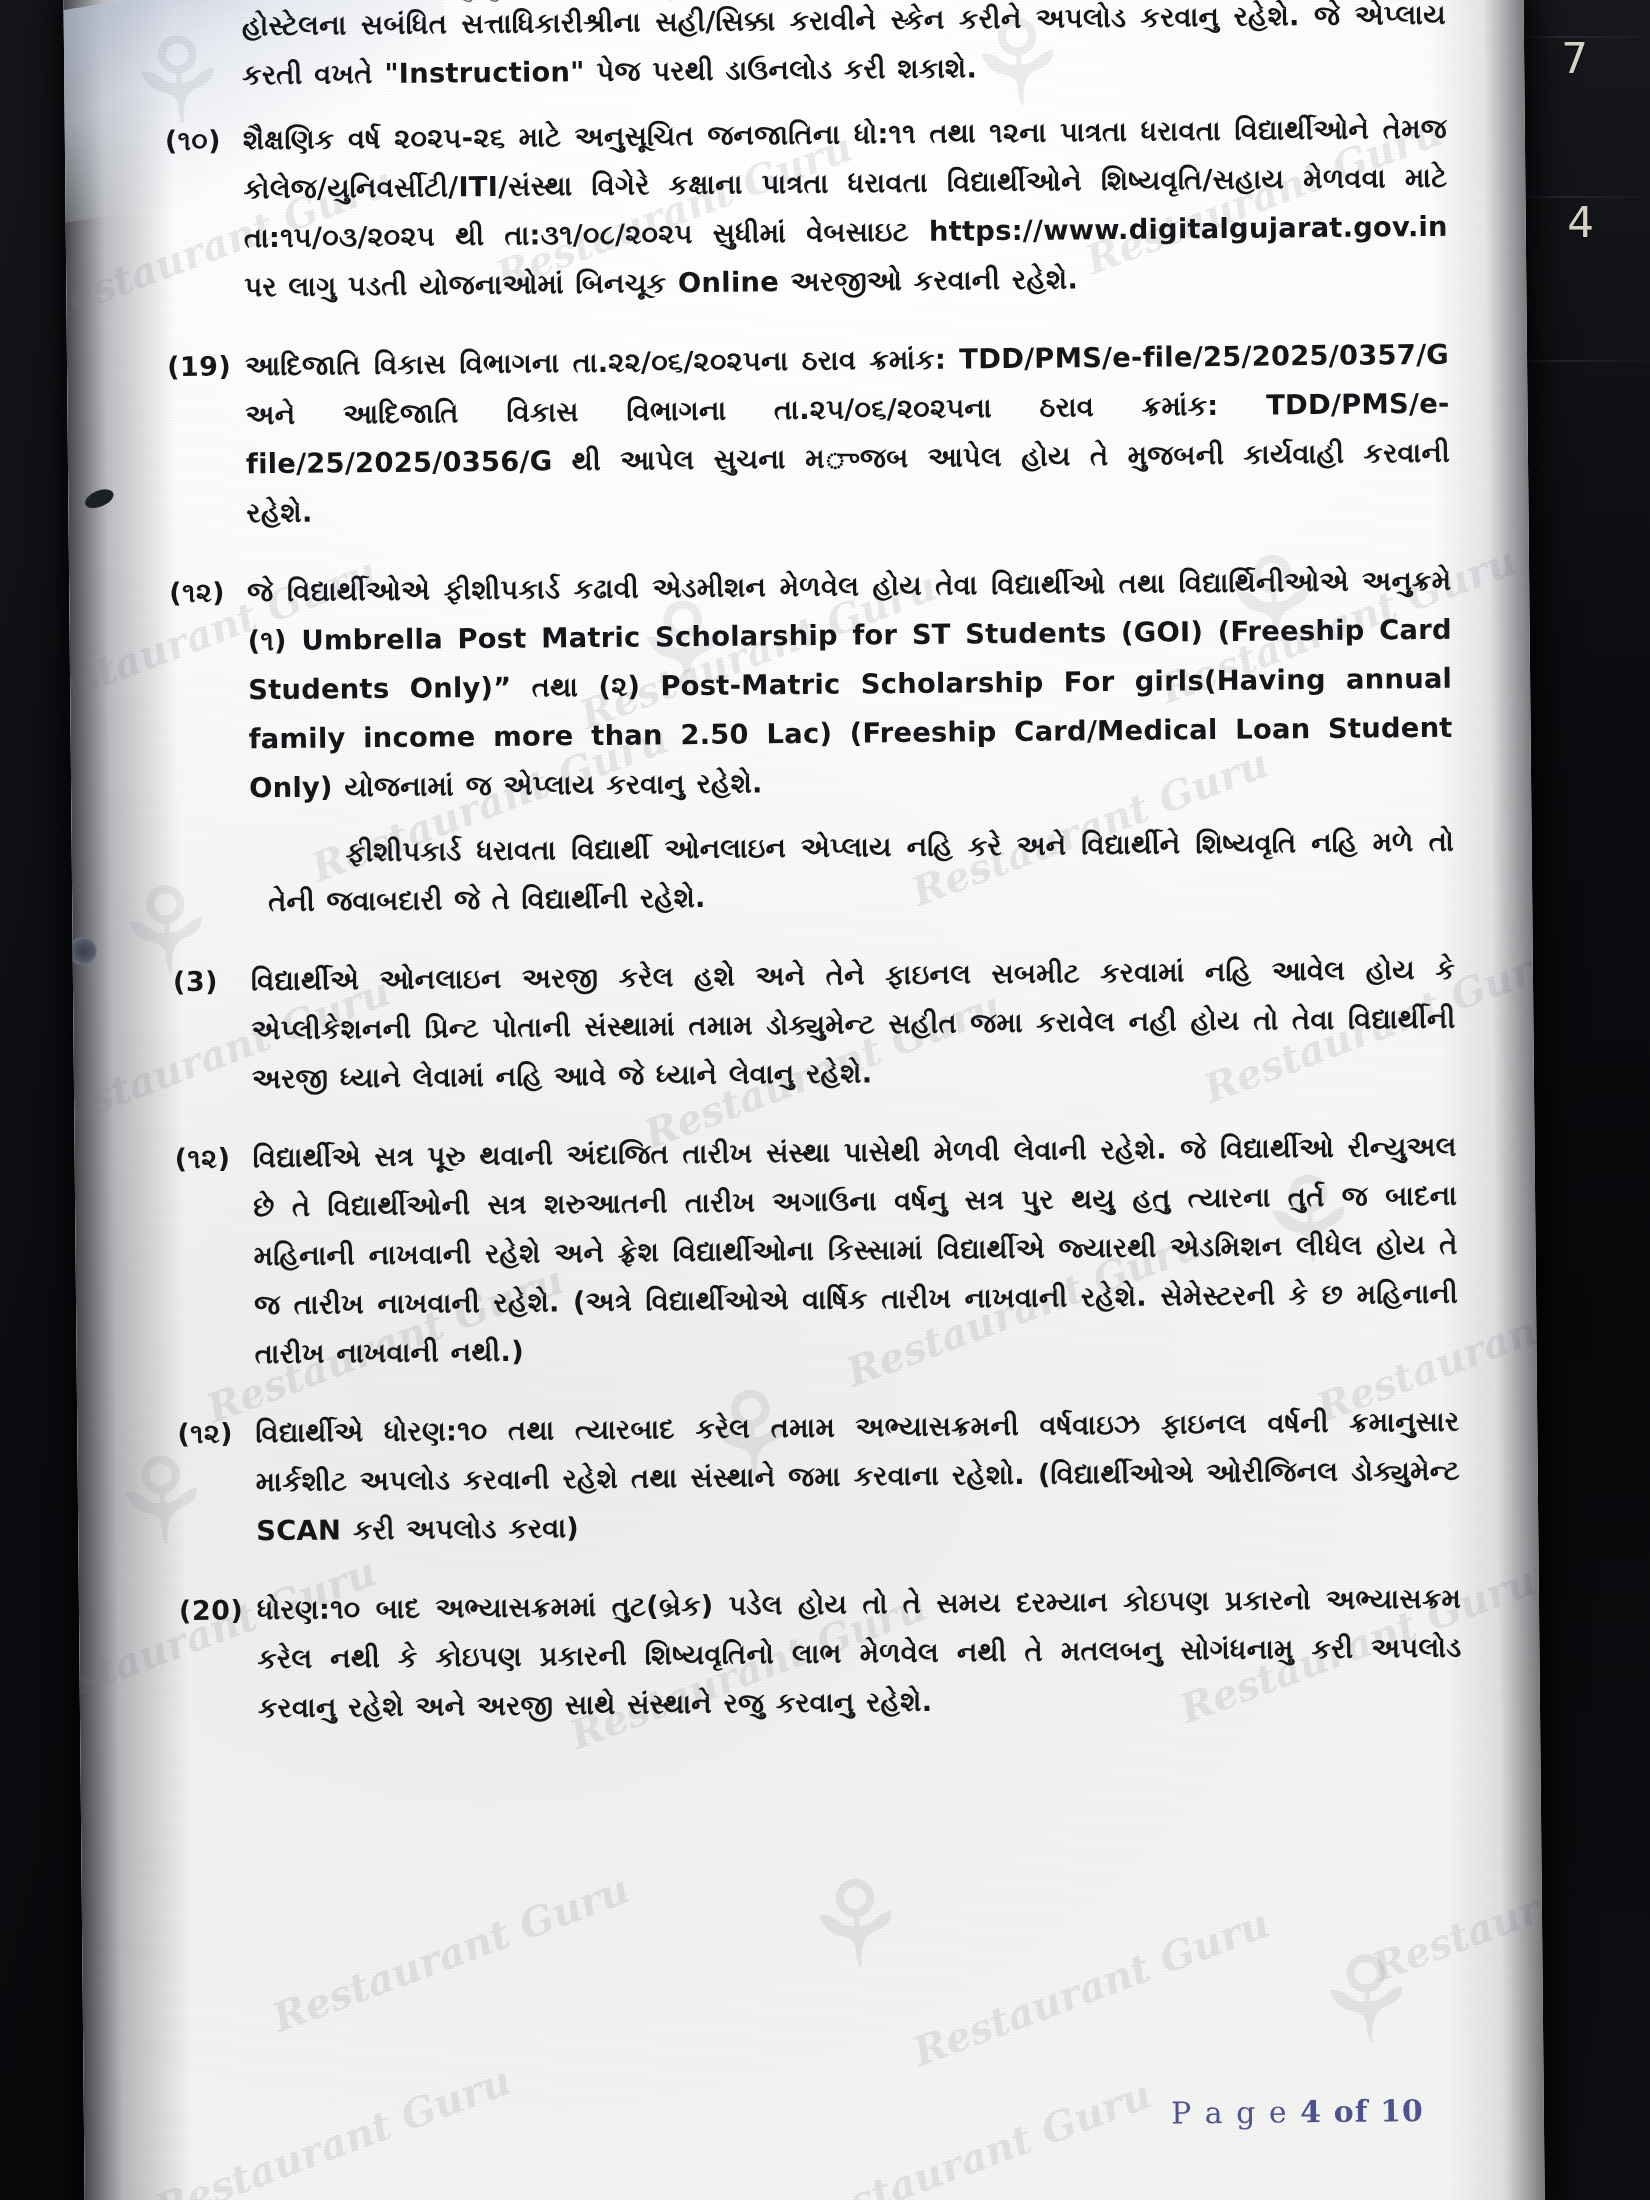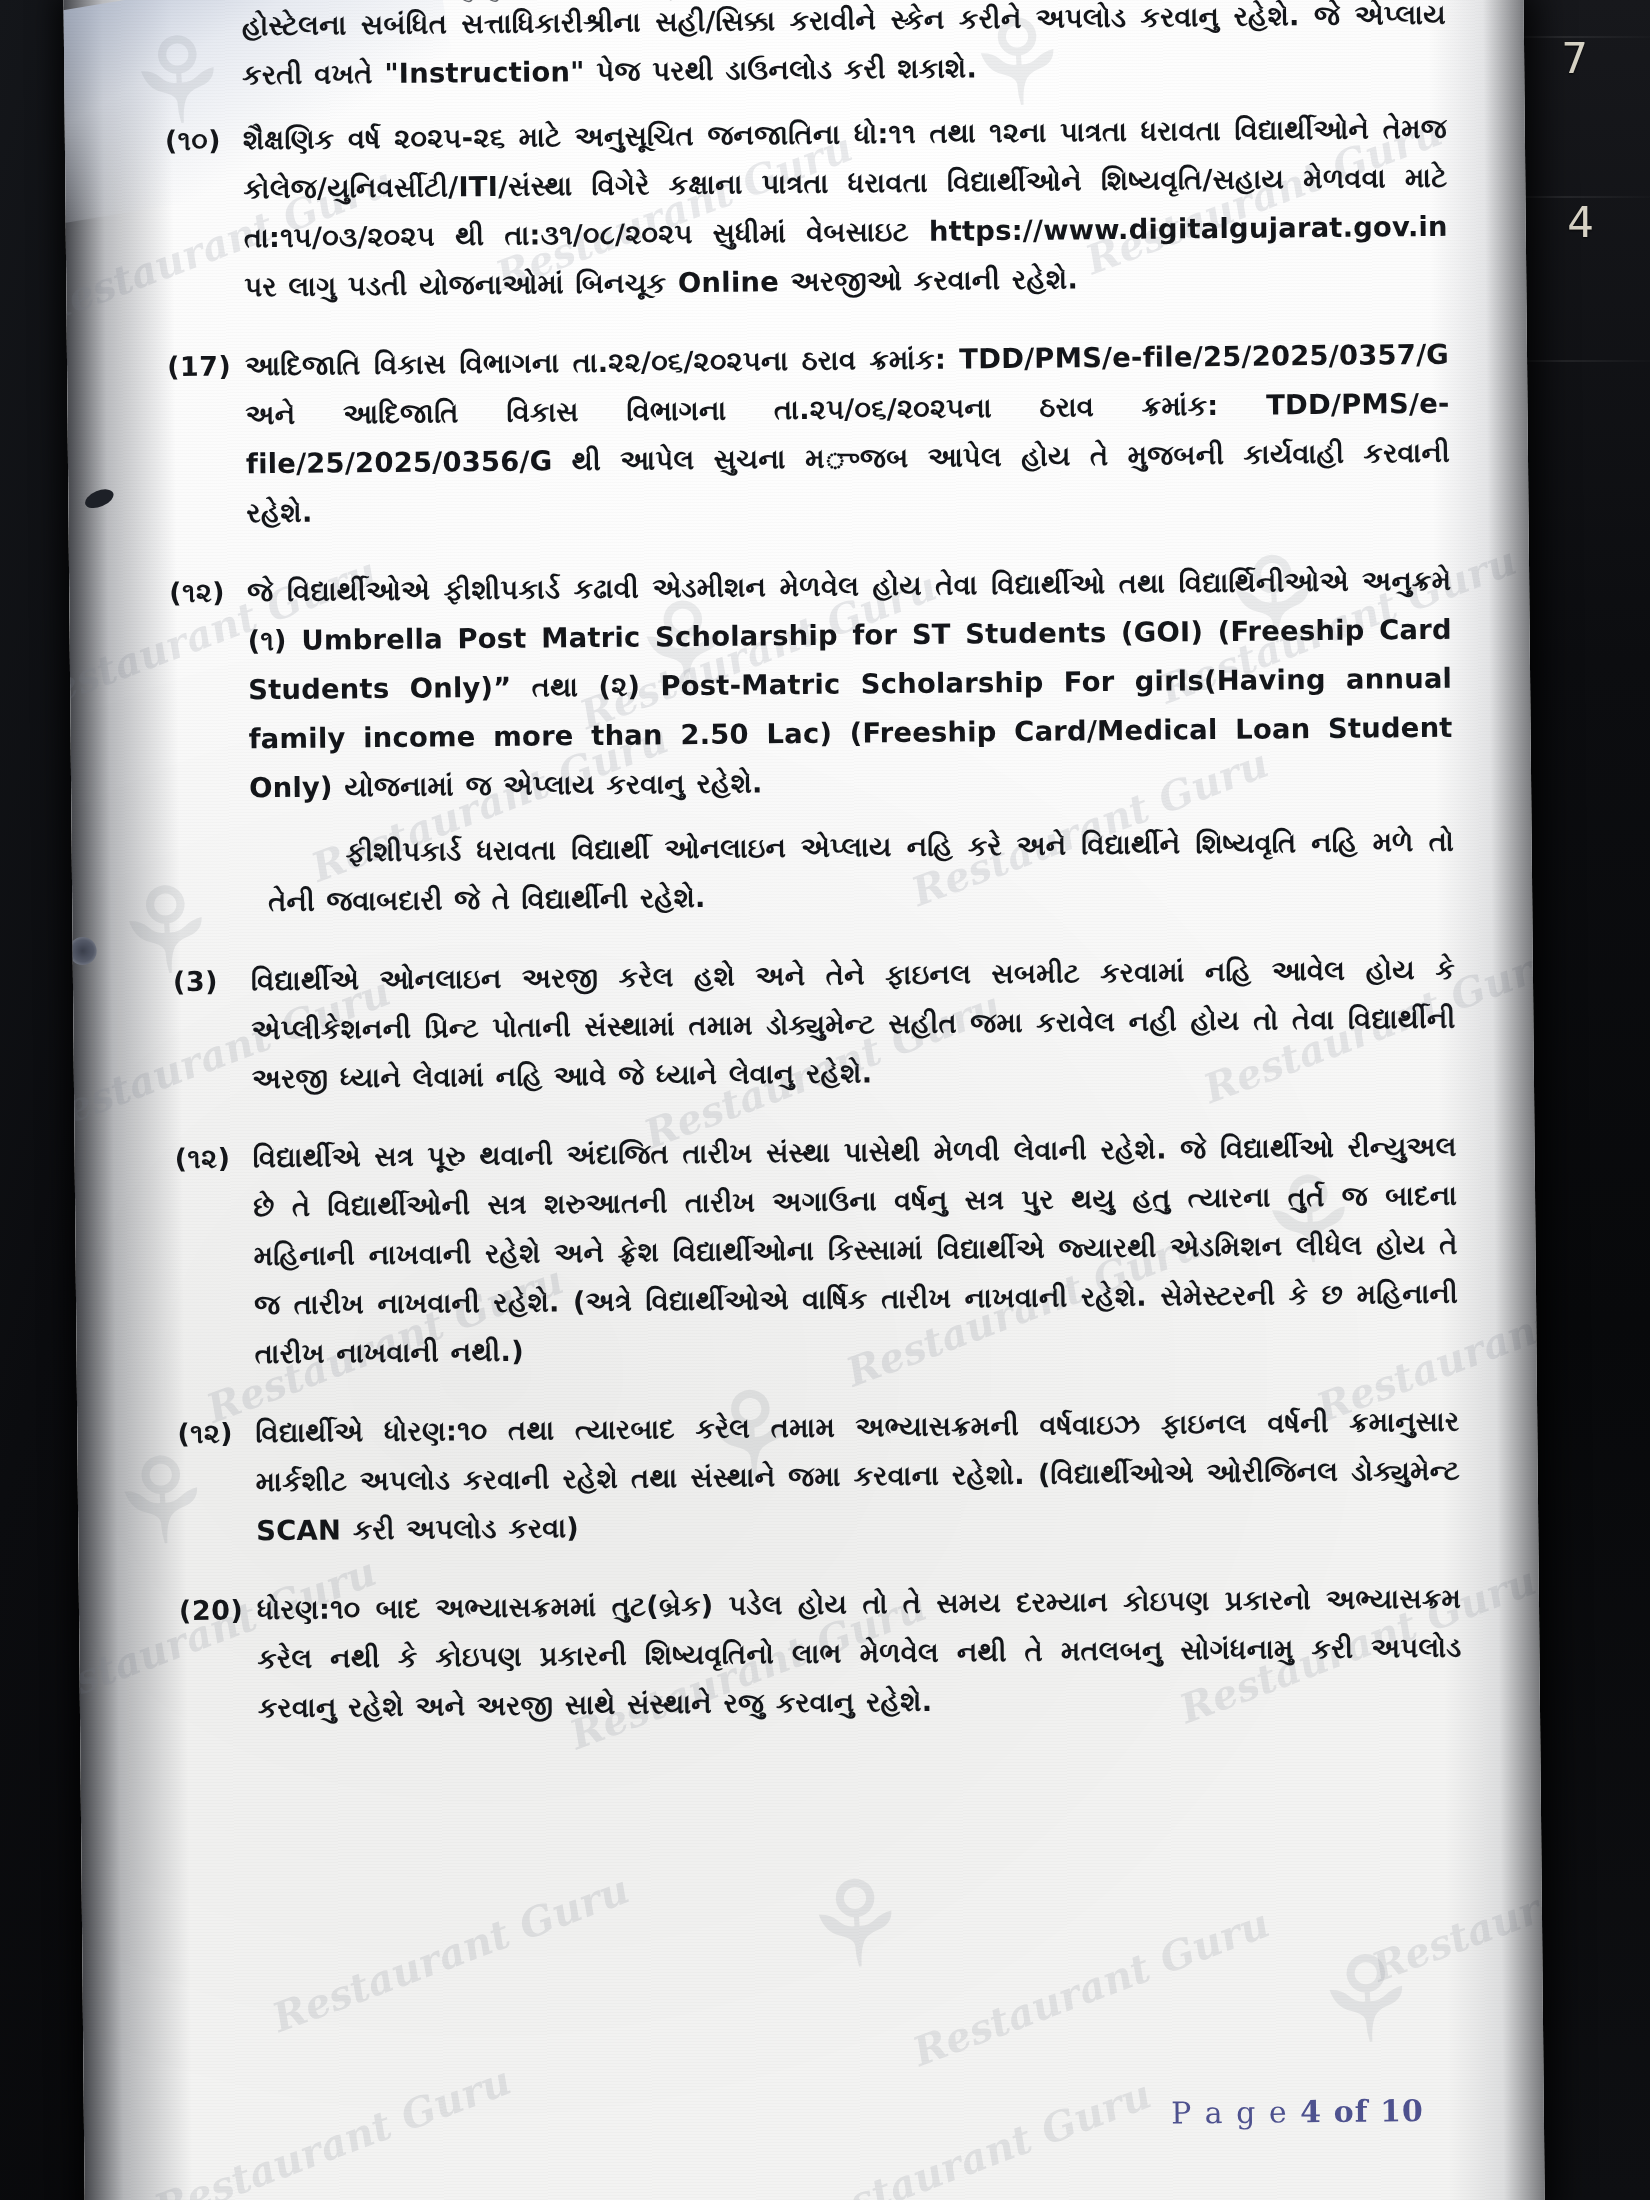--- a/index.html
+++ b/index.html
@@ -229,21 +229,21 @@
         <div class="num"></div>
         <div class="body">હોસ્ટેલના સબંધિત સત્તાધિકારીશ્રીના સહી/સિક્કા કરાવીને સ્કેન કરીને અપલોડ કરવાનુ રહેશે. જે એપ્લાય કરતી વખતે "Instruction" પેજ પરથી ડાઉનલોડ કરી શકાશે.</div>
       </div>
 
       <div class="para">
         <div class="num">(૧૦)</div>
         <div class="body">શૈક્ષણિક વર્ષ ૨૦૨૫-૨૬ માટે અનુસૂચિત જનજાતિના ધો:૧૧ તથા ૧૨ના પાત્રતા ધરાવતા વિદ્યાર્થીઓને તેમજ કોલેજ/યુનિવર્સીટી/ITI/સંસ્થા વિગેરે કક્ષાના પાત્રતા ધરાવતા વિદ્યાર્થીઓને શિષ્યવૃતિ/સહાય મેળવવા માટે તા:૧૫/૦૩/૨૦૨૫ થી તા:૩૧/૦૮/૨૦૨૫ સુધીમાં વેબસાઇટ https://www.digitalgujarat.gov.in પર લાગુ પડતી યોજનાઓમાં બિનચૂક Online અરજીઓ કરવાની રહેશે.</div>
       </div>
 
       <div class="para">
-        <div class="num">(17)</div>
+        <div class="num">(19)</div>
         <div class="body">આદિજાતિ વિકાસ વિભાગના તા.૨૨/૦૬/૨૦૨૫ના ઠરાવ ક્રમાંક: TDD/PMS/e-file/25/2025/0357/G અને આદિજાતિ વિકાસ વિભાગના તા.૨૫/૦૬/૨૦૨૫ના ઠરાવ ક્રમાંક: TDD/PMS/e-file/25/2025/0356/G થી આપેલ સુચના મுજબ આપેલ હોય તે મુજબની કાર્યવાહી કરવાની રહેશે.</div>
       </div>
 
       <div class="para tight">
         <div class="num">(૧૨)</div>
         <div class="body">જે વિદ્યાર્થીઓએ ફીશીપકાર્ડ કઢાવી એડમીશન મેળવેલ હોય તેવા વિદ્યાર્થીઓ તથા વિદ્યાર્થિનીઓએ અનુક્રમે (૧) Umbrella Post Matric Scholarship for ST Students (GOI) (Freeship Card Students Only)” તથા (૨) Post-Matric Scholarship For girls(Having annual family income more than 2.50 Lac) (Freeship Card/Medical Loan Student Only) યોજનામાં જ એપ્લાય કરવાનુ રહેશે.</div>
       </div>
 
       <div class="sub">ફીશીપકાર્ડ ધરાવતા વિદ્યાર્થી ઓનલાઇન એપ્લાય નહિ કરે અને વિદ્યાર્થીને શિષ્યવૃતિ નહિ મળે તો તેની જવાબદારી જે તે વિદ્યાર્થીની રહેશે.</div>
 

